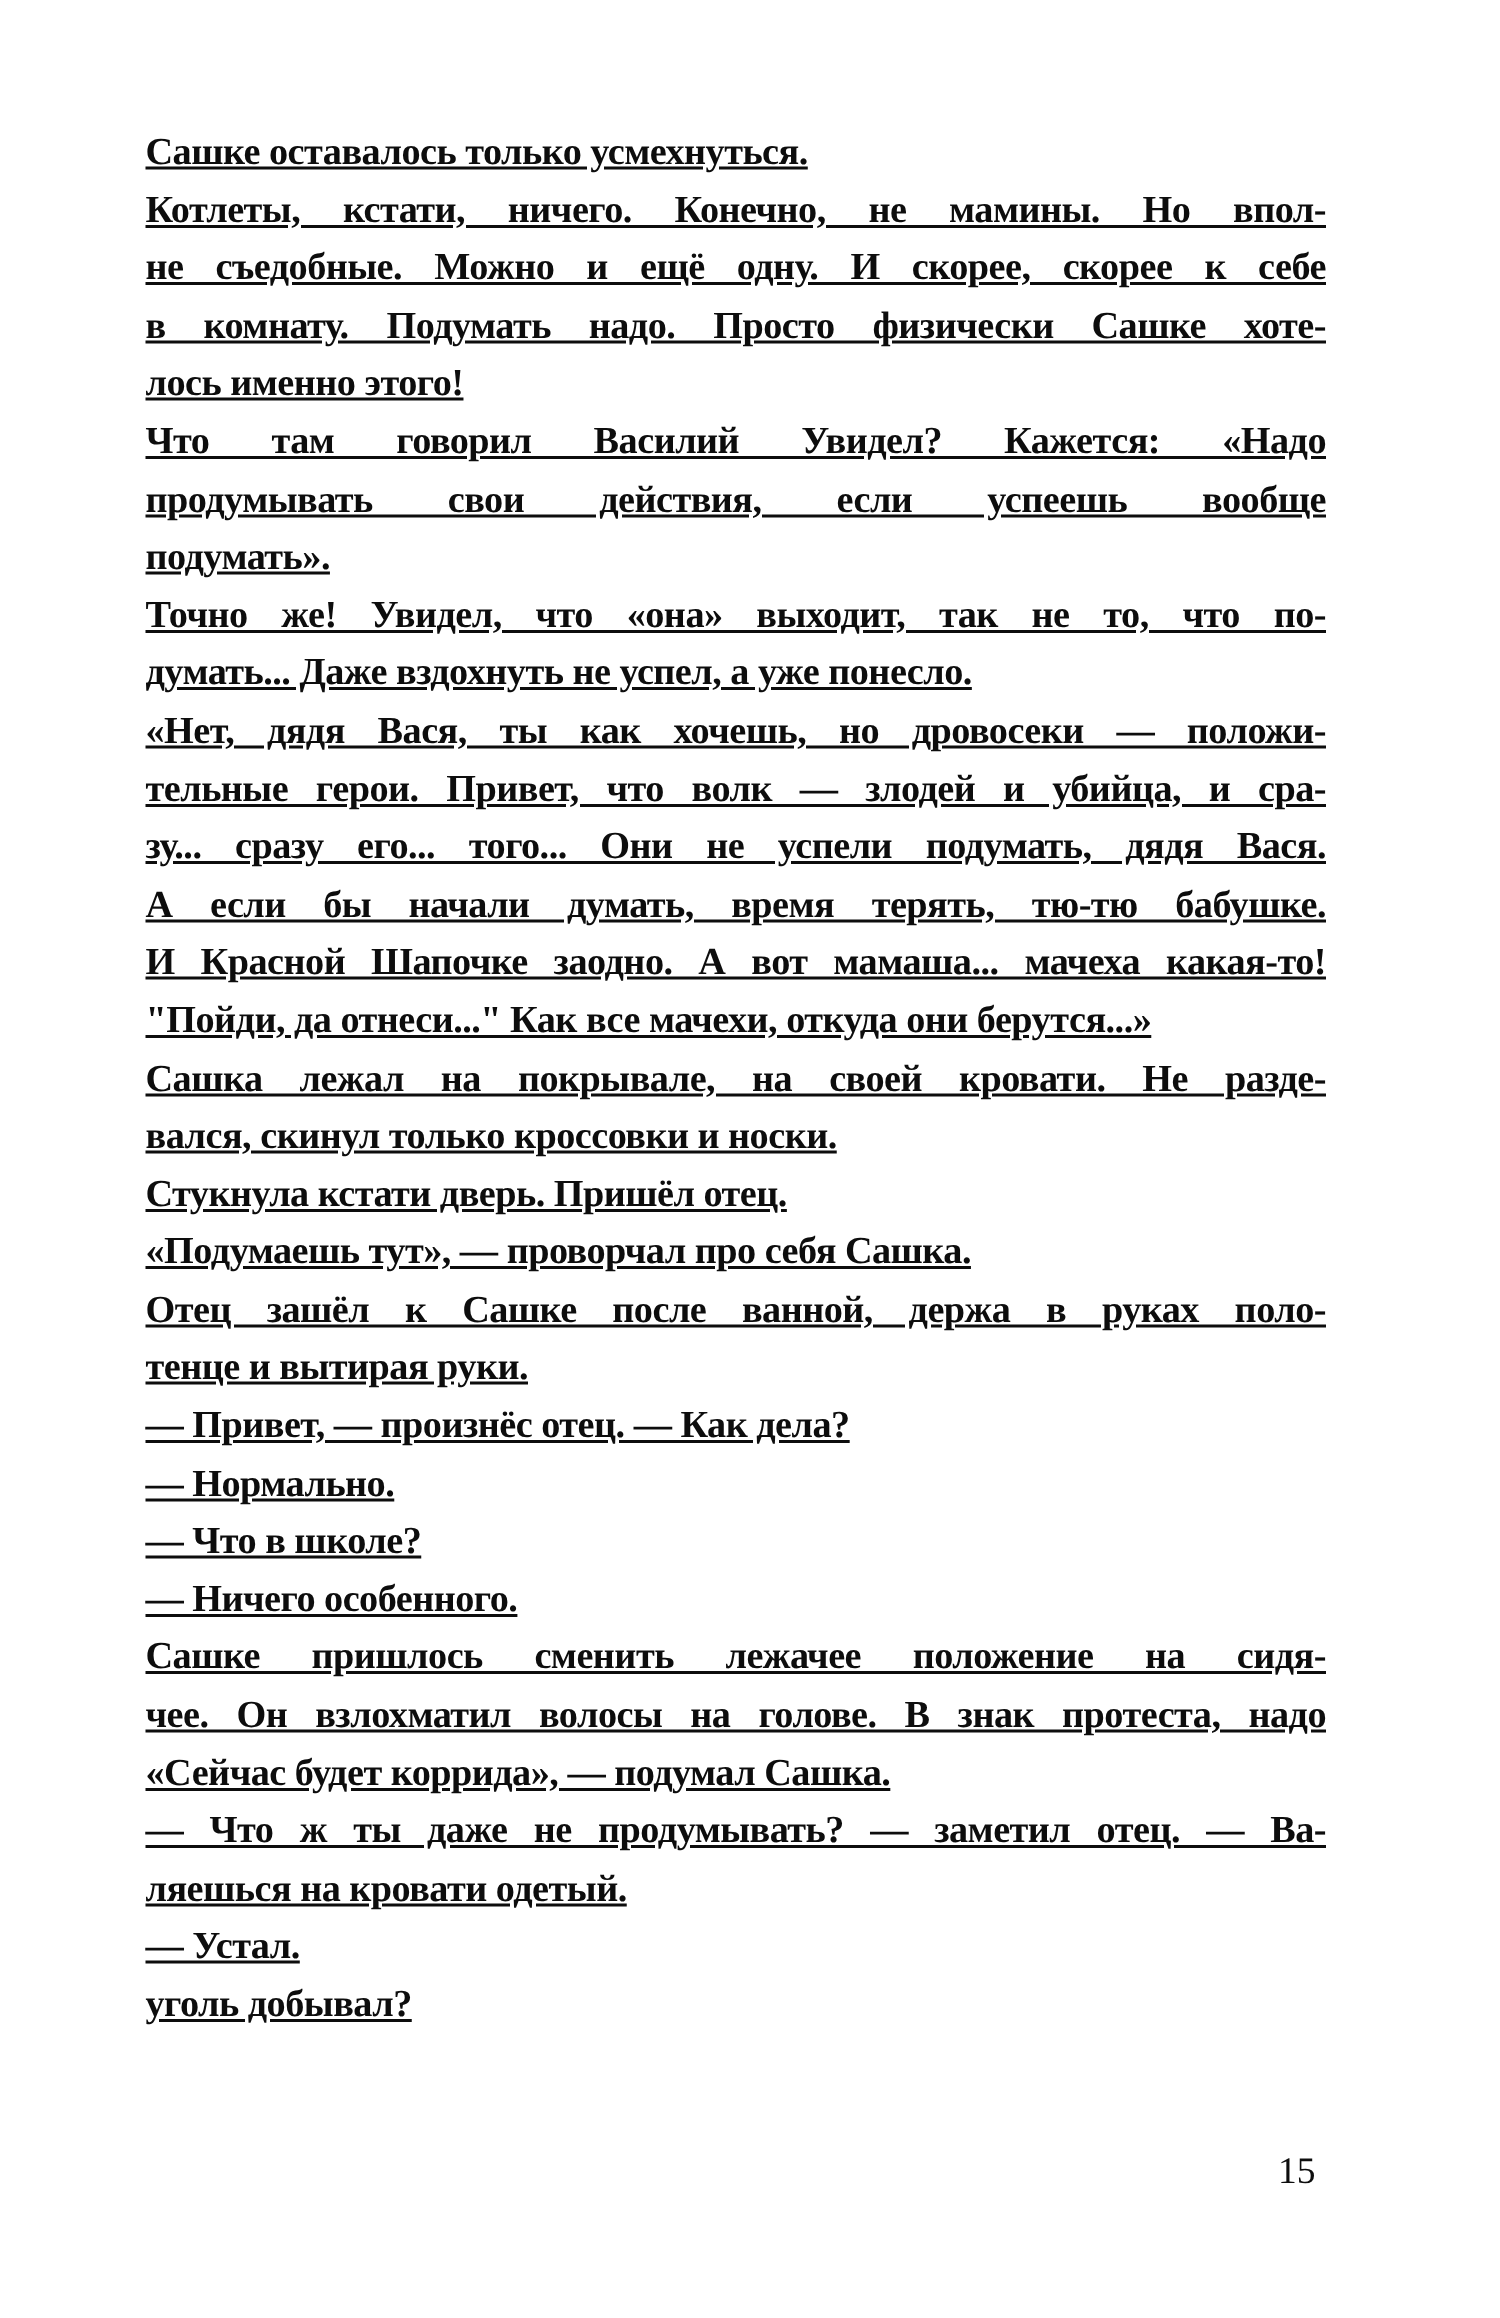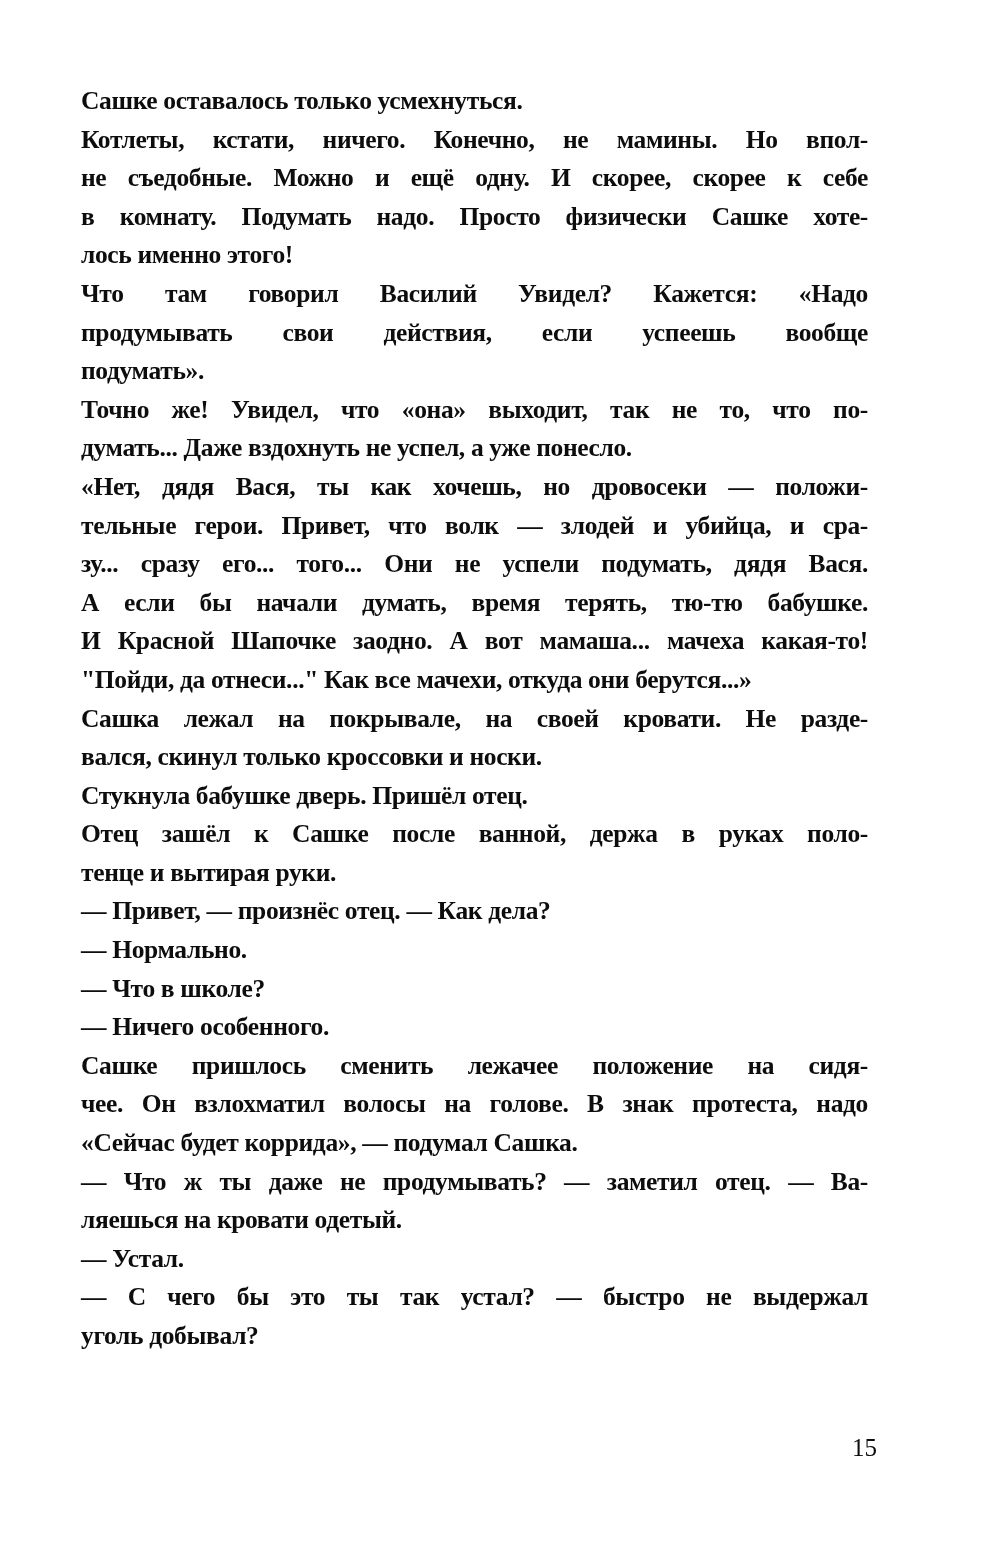--- a/index.html
+++ b/index.html
@@ -10,23 +10,24 @@
   body {
     width: 1000px;
     height: 1545px;
     position: relative;
     overflow: hidden;
     color: #0d0d0d;
     font-family: "Liberation Serif", "DejaVu Serif", serif;
   }
   .page {
     position: absolute;
-    left: 81px;
+    left: 97px;
     top: 82px;
     width: 787px;
+    text-decoration: underline;
   }
   .line {
     display: block;
     height: 38.6px;
     line-height: 38.6px;
     font-size: 25.5px;
     font-weight: bold;
     white-space: nowrap;
     letter-spacing: -0.35px;
     text-align: justify;
@@ -59,30 +60,30 @@
   <span class="line">Точно же! Увидел, что «она» выходит, так не то, что по-</span>
   <span class="line last">думать... Даже вздохнуть не успел, а уже понесло.</span>
   <span class="line">«Нет, дядя Вася, ты как хочешь, но дровосеки — положи-</span>
   <span class="line">тельные герои. Привет, что волк — злодей и убийца, и сра-</span>
   <span class="line">зу... сразу его... того... Они не успели подумать, дядя Вася.</span>
   <span class="line">А если бы начали думать, время терять, тю-тю бабушке.</span>
   <span class="line">И Красной Шапочке заодно. А вот мамаша... мачеха какая-то!</span>
   <span class="line last">"Пойди, да отнеси..." Как все мачехи, откуда они берутся...»</span>
   <span class="line">Сашка лежал на покрывале, на своей кровати. Не разде-</span>
   <span class="line last">вался, скинул только кроссовки и носки.</span>
-  <span class="line last">Стукнула бабушке дверь. Пришёл отец.</span>
+  <span class="line last">Стукнула кстати дверь. Пришёл отец.</span>
+  <span class="line last">«Подумаешь тут», — проворчал про себя Сашка.</span>
   <span class="line">Отец зашёл к Сашке после ванной, держа в руках поло-</span>
   <span class="line last">тенце и вытирая руки.</span>
   <span class="line last">— Привет, — произнёс отец. — Как дела?</span>
   <span class="line last">— Нормально.</span>
   <span class="line last">— Что в школе?</span>
   <span class="line last">— Ничего особенного.</span>
   <span class="line">Сашке пришлось сменить лежачее положение на сидя-</span>
   <span class="line">чее. Он взлохматил волосы на голове. В знак протеста, надо</span>
   <span class="line last">«Сейчас будет коррида», — подумал Сашка.</span>
   <span class="line">— Что ж ты даже не продумывать? — заметил отец. — Ва-</span>
   <span class="line last">ляешься на кровати одетый.</span>
   <span class="line last">— Устал.</span>
-  <span class="line">— С чего бы это ты так устал? — быстро не выдержал</span>
   <span class="line last">уголь добывал?</span>
 </div>
 
 <div class="page-number">15</div>
 
 </body></html>

